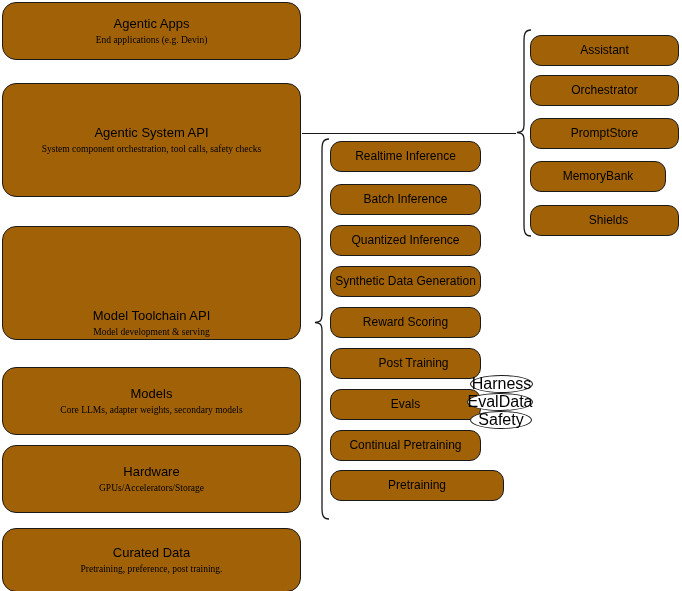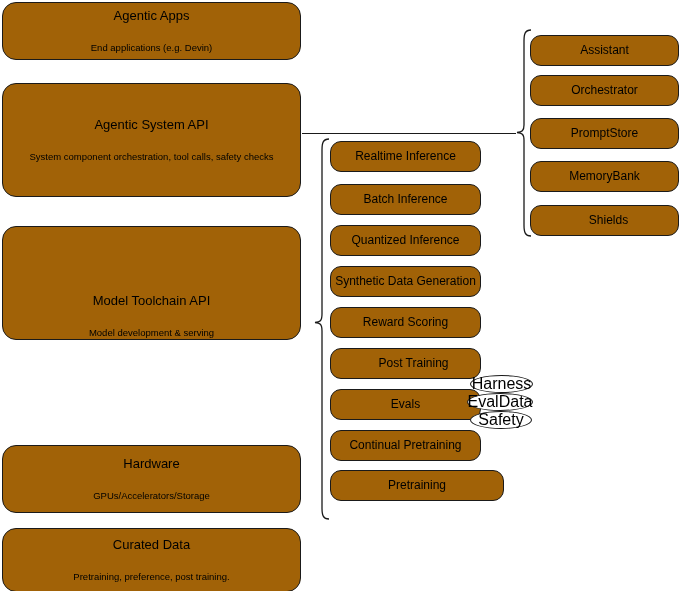--- a/index.html
+++ b/index.html
@@ -35,22 +35,23 @@
     border-width: 1.3px;
   }
   .layer-title {
     font-size: 13px;
     line-height: 16px;
     color: #000;
   }
   .layer-sub {
     font-size: 9.5px;
     line-height: 13px;
-    margin-top: 17px;
+    margin-top: 2px;
     color: #000;
+    font-family: Liberation Serif, serif;
   }
   .pill {
     border-radius: 11px;
     font-size: 12px;
     line-height: 15px;
   }
   .ellipse {
     border-radius: 50%/50%;
     font-size: 16px;
     line-height: 14px;
@@ -85,20 +86,24 @@
   <div class="node layer-box" style="left:2px; top:83px; width:299px; height:114px;">
     <div class="layer-title">Agentic System API</div>
     <div class="layer-sub">System component orchestration, tool calls, safety checks</div>
   </div>
 
   <div class="node layer-box" style="left:2px; top:226px; width:299px; height:114px;justify-content:flex-end;">
     <div class="layer-title">Model Toolchain API</div>
     <div class="layer-sub">Model development &amp; serving</div>
   </div>
 
+  <div class="node layer-box" style="left:2px; top:367px; width:299px; height:68px;">
+    <div class="layer-title">Models</div>
+    <div class="layer-sub">Core LLMs, adapter weights, secondary models</div>
+  </div>
 
   <div class="node layer-box" style="left:2px; top:445px; width:299px; height:68px;">
     <div class="layer-title">Hardware</div>
     <div class="layer-sub">GPUs/Accelerators/Storage</div>
   </div>
 
   <div class="node layer-box" style="left:2px; top:528px; width:299px; height:64px;">
     <div class="layer-title">Curated Data</div>
     <div class="layer-sub">Pretraining, preference, post training.</div>
   </div>
@@ -157,20 +162,20 @@
 
   <div class="node pill" style="left:530px; top:35px; width:149px; height:31px;">
     <span>Assistant</span>
   </div>
   <div class="node pill" style="left:530px; top:75px; width:149px; height:31px;">
     <span>Orchestrator</span>
   </div>
   <div class="node pill" style="left:530px; top:118px; width:149px; height:31px;">
     <span>PromptStore</span>
   </div>
-  <div class="node pill" style="left:530px; top:161px; width:149px; height:31px;justify-content:center;">
+  <div class="node pill" style="left:530px; top:161px; width:136px; height:31px;justify-content:center;">
     <span>MemoryBank</span>
   </div>
   <div class="node pill" style="left:530px; top:205px; width:149px; height:31px;padding-left:8px;">
     <span>Shields</span>
   </div>
 
 </div>
 
 </body></html>

